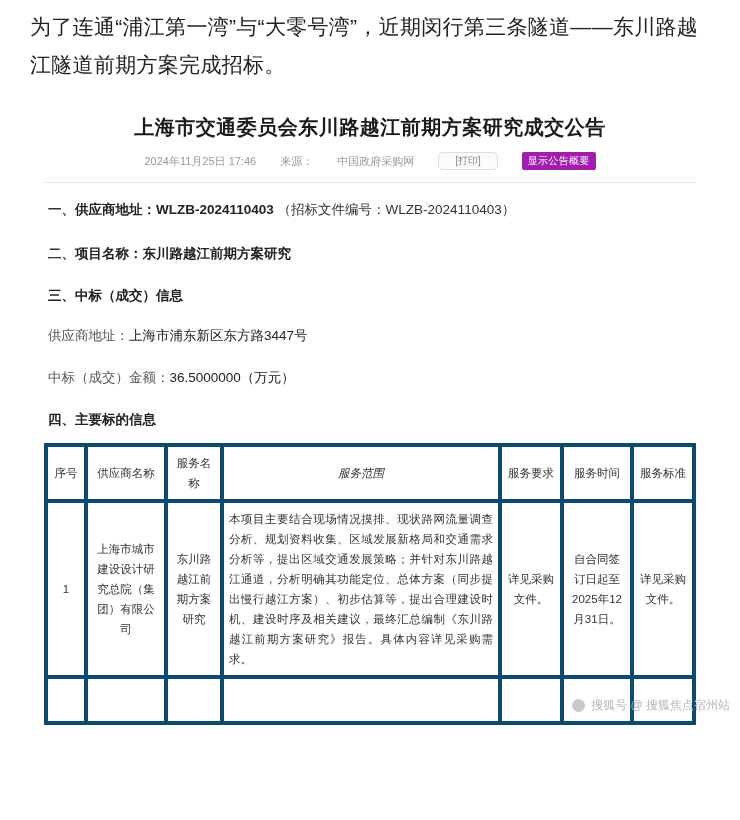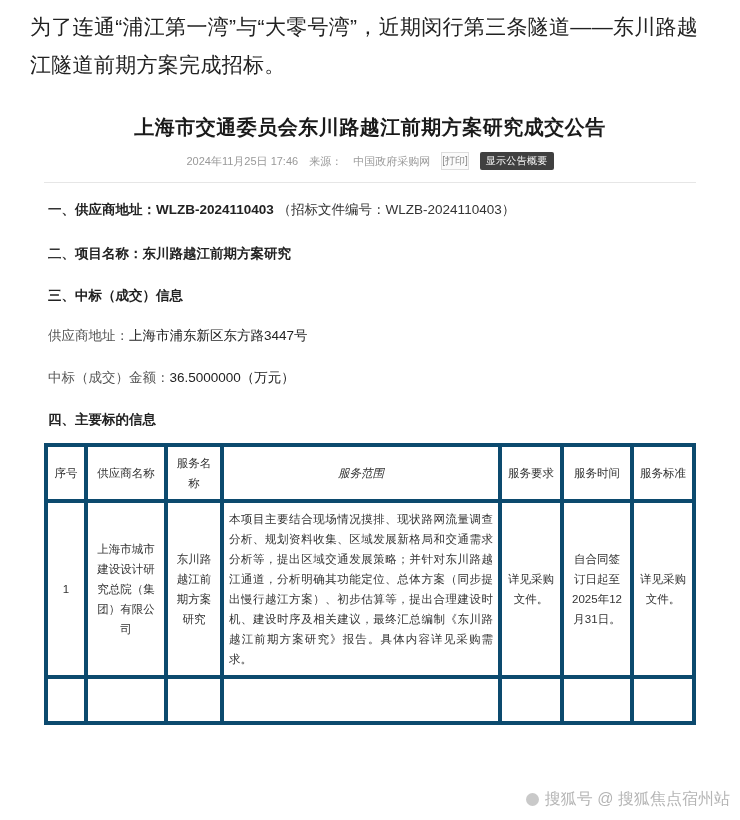--- a/index.html
+++ b/index.html
@@ -10,21 +10,21 @@
   body {
     width: 740px;
     height: 820px;
     font-family: "Liberation Sans", sans-serif;
     color: #1a1a1a;
     overflow: hidden;
     position: relative;
   }
   .page {
     width: 740px;
-    height: 820px;
+    height: 724px;
     position: relative;
     box-sizing: border-box;
   }
 
   
   .intro {
     font-size: 21px;
     line-height: 38px;
     color: #222222;
     padding: 8px 22px 0 30px;
@@ -43,36 +43,36 @@
     font-weight: bold;
     color: #1a1a1a;
     letter-spacing: 0.5px;
     line-height: 30px;
     padding: 6px 0 10px 0;
   }
   .meta-row {
     display: flex;
     justify-content: center;
     align-items: center;
-    gap: 11px;
+    gap: 24px;
     font-size: 11px;
     color: #999999;
     padding-bottom: 12px;
   }
   .meta-row .meta-text { color: #999999; }
   .meta-row .print-btn {
     color: #888888;
     border: 1px solid #dddddd;
-    border-radius: 0;
-    padding: 1px 0;
+    border-radius: 5px;
+    padding: 1px 16px;
     font-size: 10px;
     background: #fbfbfb;
   }
   .meta-row .summary-badge {
-    background: #404040;
+    background: #a21caf;
     color: #ffffff;
     font-size: 10px;
     padding: 2px 6px;
     border-radius: 2px;
     letter-spacing: 0.3px;
   }
   .divider {
     border-top: 1px solid #e6e6e6;
     margin: 0 0 16px 0;
   }
@@ -140,21 +140,21 @@
   tr.empty td { height: 30px; }
 
   
   .watermark {
     position: absolute;
     right: 10px;
     bottom: 10px;
     display: flex;
     align-items: center;
     gap: 6px;
-    font-size: 16px;
+    font-size: 12px;
     color: #b5b5b5;
   }
   .watermark .wm-logo {
     width: 13px;
     height: 13px;
     border-radius: 50%;
     background: #c9c9c9;
     display: inline-block;
   }
 </style>

